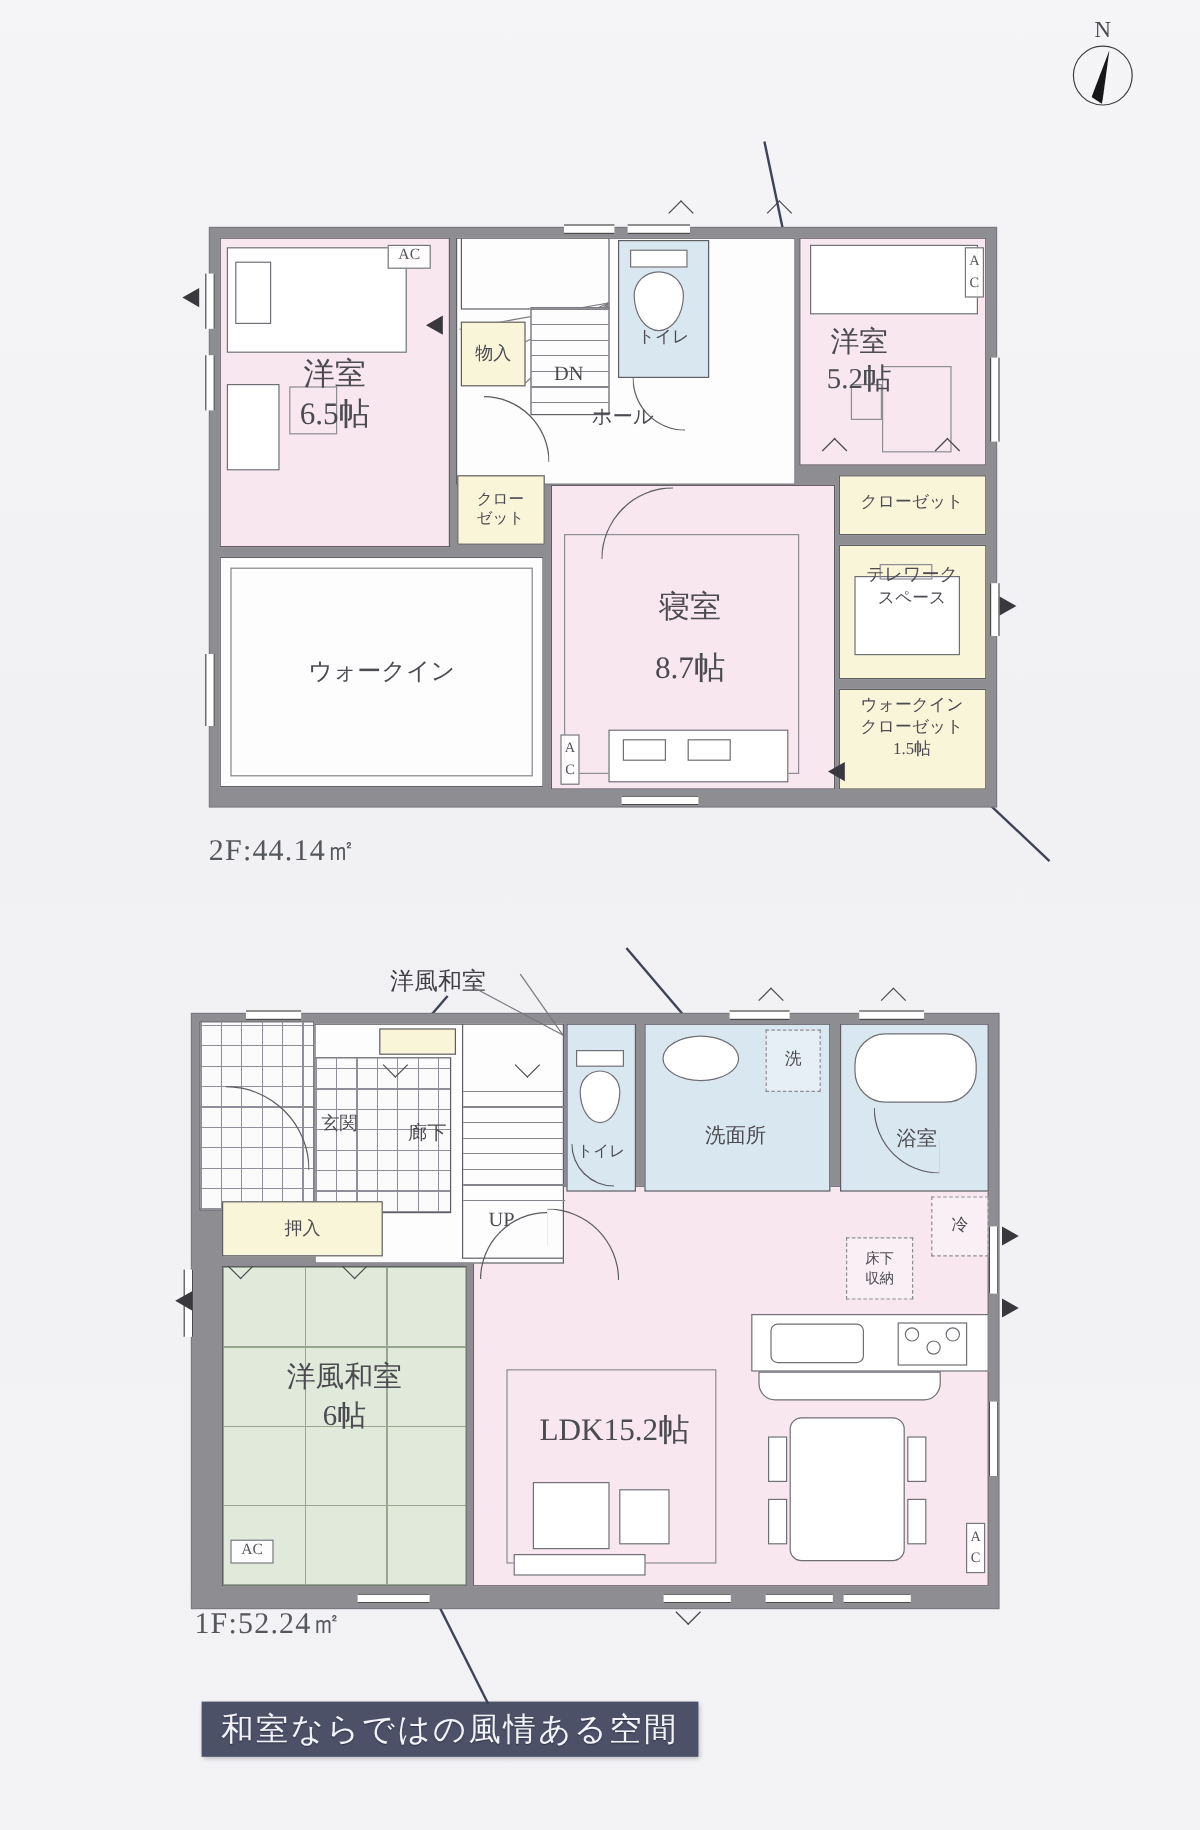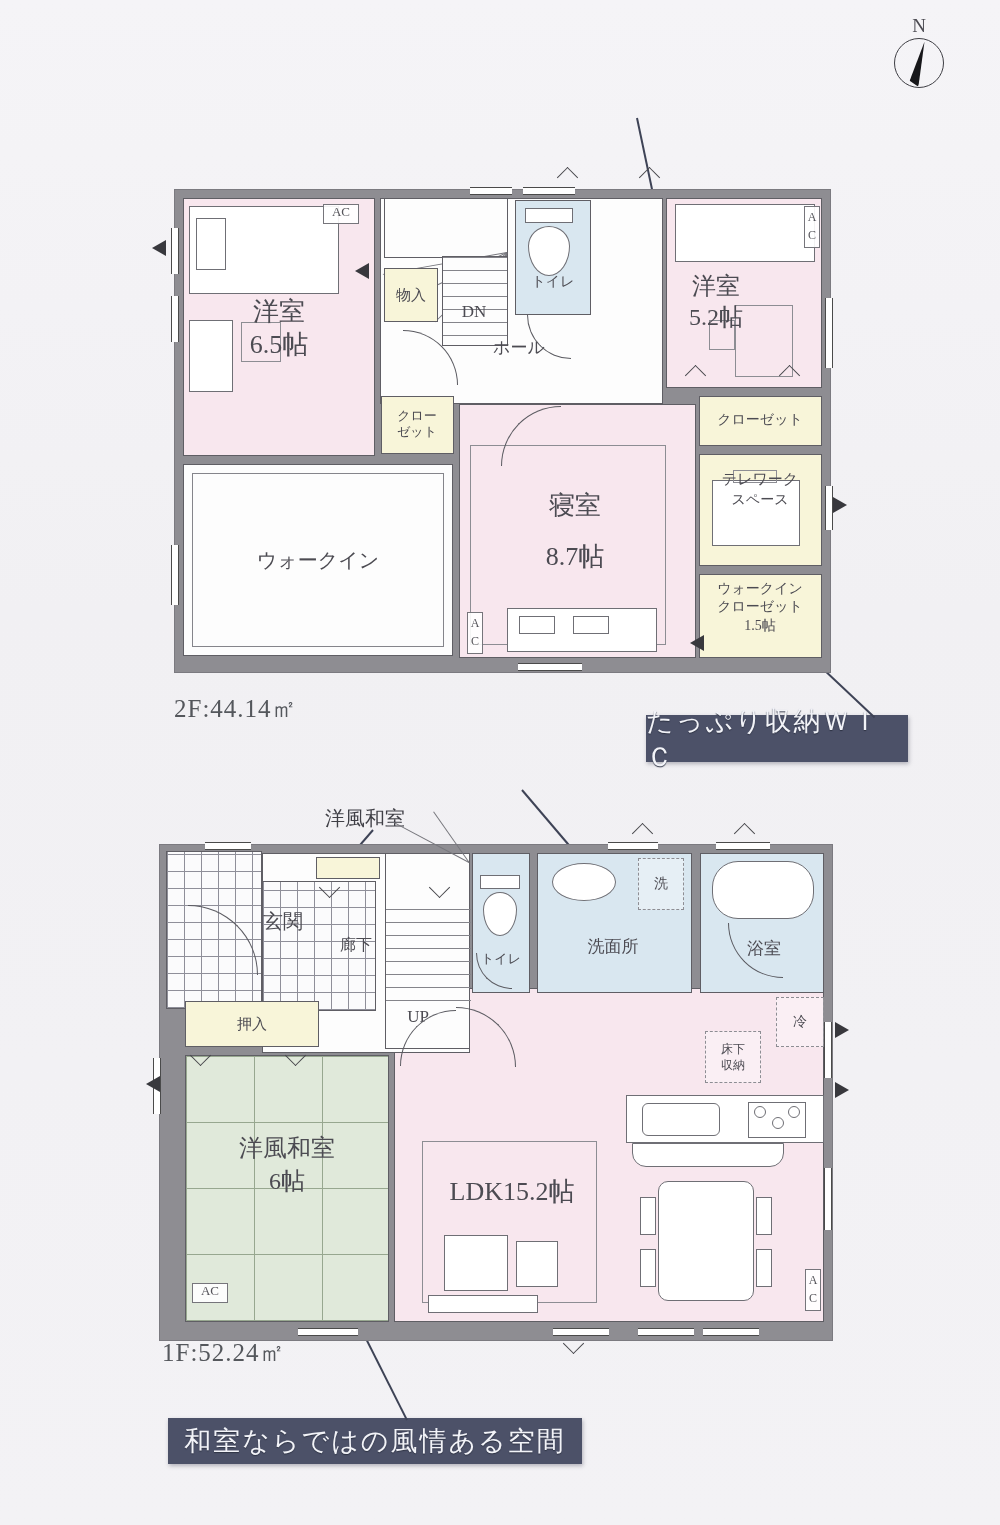--- a/index.html
+++ b/index.html
@@ -55,21 +55,20 @@
 <body>
 
 <div class="page">
 
   <div>
     <div class="lbl" style="left:919px;top:26px;font-size:19px">N</div>
     <div class="cring" style="left:894px;top:38px;width:50px;height:50px"></div>
     <div class="needle" style="left:913px;top:41px;width:11px;height:45px;transform:rotate(14deg)"></div>
   </div>
 
-  <div class="banner" style="left:646px;top:715px;width:262px;height:47px">たっぷり収納ＷＩＣ</div>
   <div class="banner" style="left:168px;top:1418px;width:414px;height:46px">和室ならではの風情ある空間</div>
 
   <div class="lead" style="left:637px;top:117px;width:368px;transform:rotate(78.1deg)"></div>
   <div class="dot" style="left:711px;top:475px"></div>
   <div class="lead" style="left:804px;top:650px;width:97px;transform:rotate(43.3deg)"></div>
   <div class="dot" style="left:803px;top:648px"></div>
   <div class="lead" style="left:522px;top:789px;width:132px;transform:rotate(49.6deg)"></div>
   <div class="dot" style="left:606px;top:887px"></div>
   <div class="lead" style="left:336px;top:1278px;width:158px;transform:rotate(63.3deg)"></div>
   <div class="dot" style="left:335px;top:1276px"></div>
@@ -203,21 +202,21 @@
     <div class="fur" style="left:498px;top:336px;width:96px;height:120px;border-radius:10px"></div>
     <div class="fur" style="left:480px;top:352px;width:16px;height:38px"></div>
     <div class="fur" style="left:480px;top:404px;width:16px;height:38px"></div>
     <div class="fur" style="left:596px;top:352px;width:16px;height:38px"></div>
     <div class="fur" style="left:596px;top:404px;width:16px;height:38px"></div>
     <div class="furd" style="left:262px;top:296px;width:175px;height:162px"></div>
     <div class="fur" style="left:284px;top:390px;width:64px;height:56px"></div>
     <div class="fur" style="left:356px;top:396px;width:42px;height:46px"></div>
     <div class="fur" style="left:268px;top:450px;width:110px;height:18px"></div>
 
-    <div class="lbl" style="left:123px;top:76px;font-size:20px">玄関</div>
+    <div class="lbl" style="left:123px;top:92px;font-size:15px">玄関</div>
     <div class="lbl" style="left:196px;top:100px;font-size:16px">廊下</div>
     <div class="lbl" style="left:258px;top:172px;font-size:17px">UP</div>
     <div class="lbl" style="left:341px;top:114px;font-size:13px">トイレ</div>
     <div class="lbl" style="left:453px;top:102px;font-size:17px">洗面所</div>
     <div class="lbl" style="left:501px;top:39px;font-size:14px">洗</div>
     <div class="lbl" style="left:604px;top:104px;font-size:17px">浴室</div>
     <div class="lbl" style="left:92px;top:179px;font-size:15px">押入</div>
     <div class="lbl" style="left:127px;top:303px;font-size:24px">洋風和室</div>
     <div class="lbl" style="left:127px;top:336px;font-size:24px">6帖</div>
     <div class="acb" style="left:32px;top:438px;width:36px;height:20px">AC</div>

